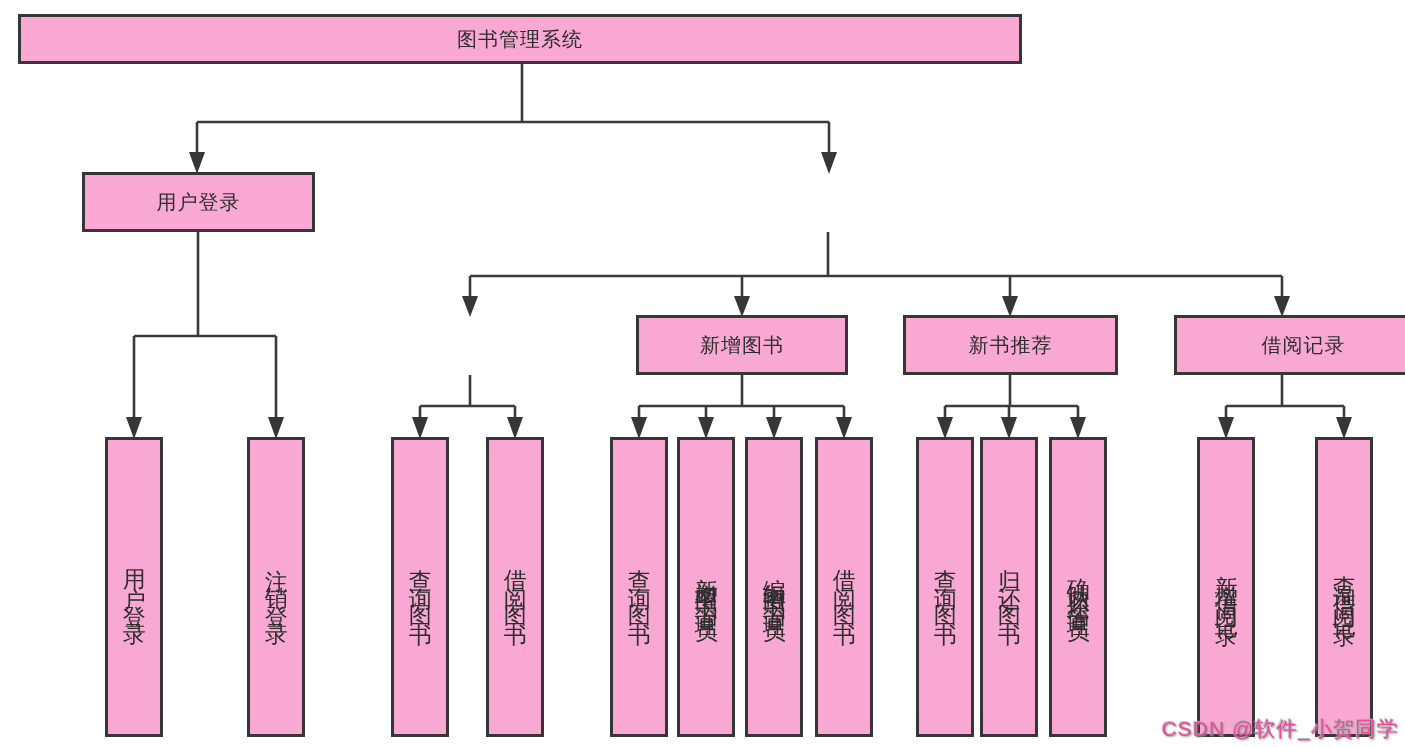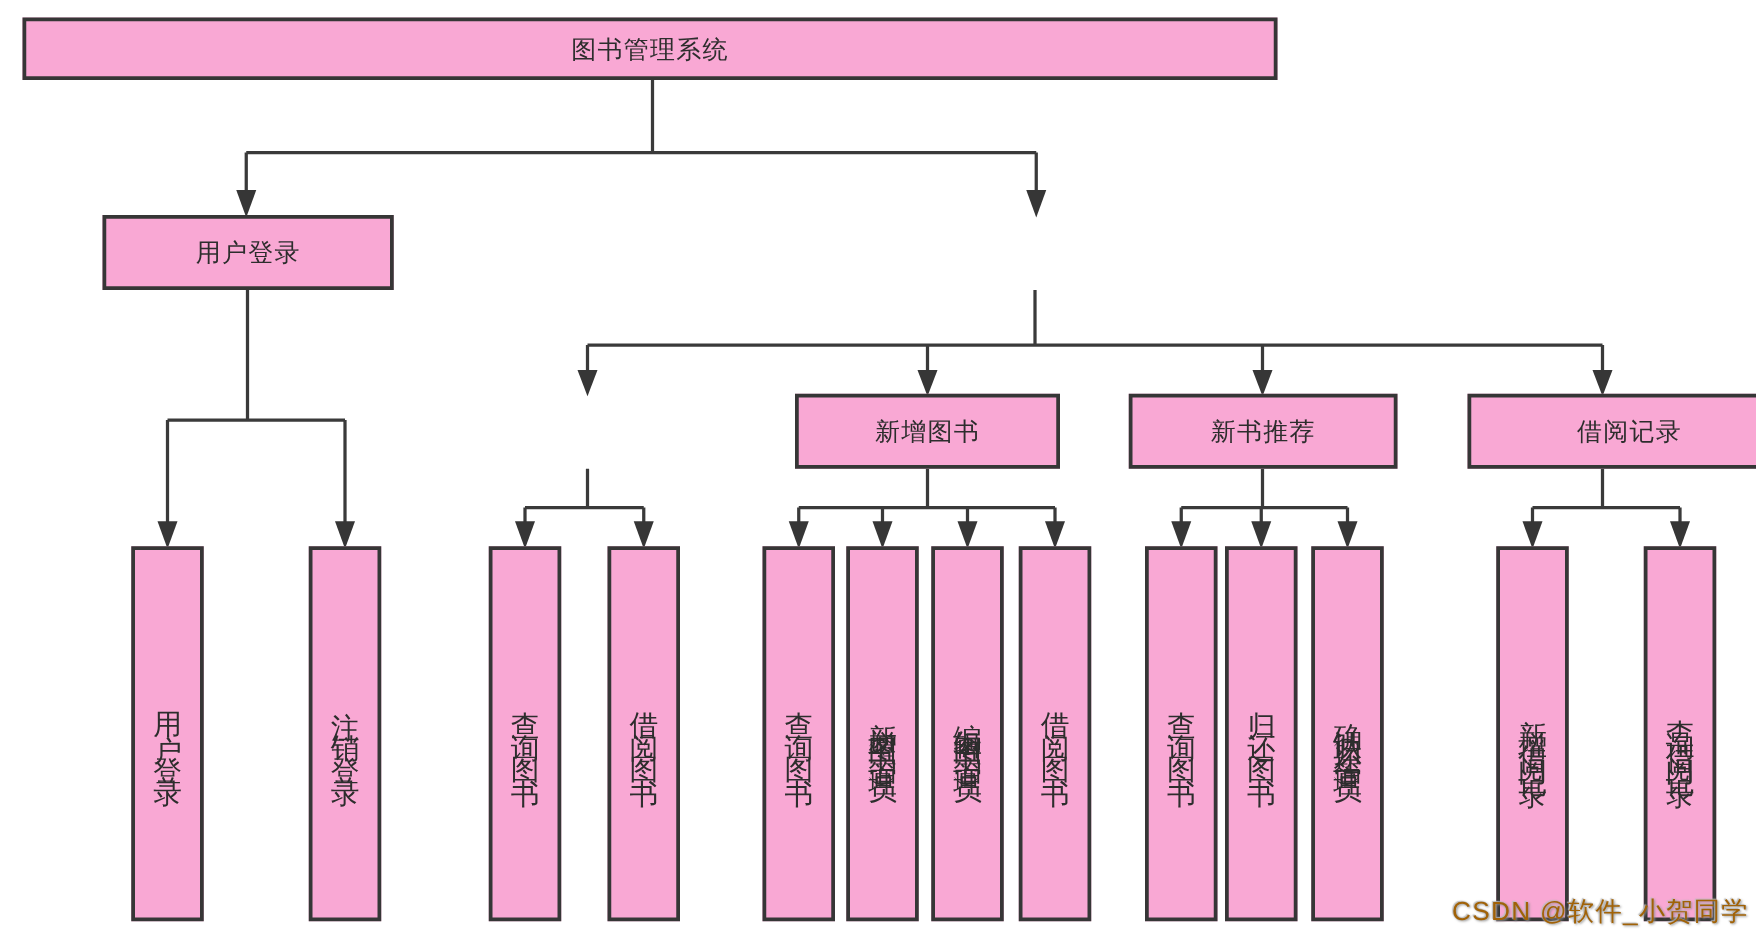--- a/index.html
+++ b/index.html
@@ -36,21 +36,21 @@
     color:#2d2d2d;
   }
   .v4{letter-spacing:18px;}
   .v6{letter-spacing:10px;}
   .v9{letter-spacing:6px;}
   .watermark{
     position:absolute;
     right:6px;bottom:4px;
     font-size:21px;
     letter-spacing:1px;
-    color:#a16207;
+    color:#ec4899;
     text-shadow:1px 1px 2px #8f8f8f, -1px -1px 1px #bdbdbd;
     white-space:nowrap;
   }
 </style>
 </head>
 <body>
 
 <div class="canvas">
 
   <svg class="connectors" viewBox="0 0 1405 747" xmlns="http://www.w3.org/2000/svg">

